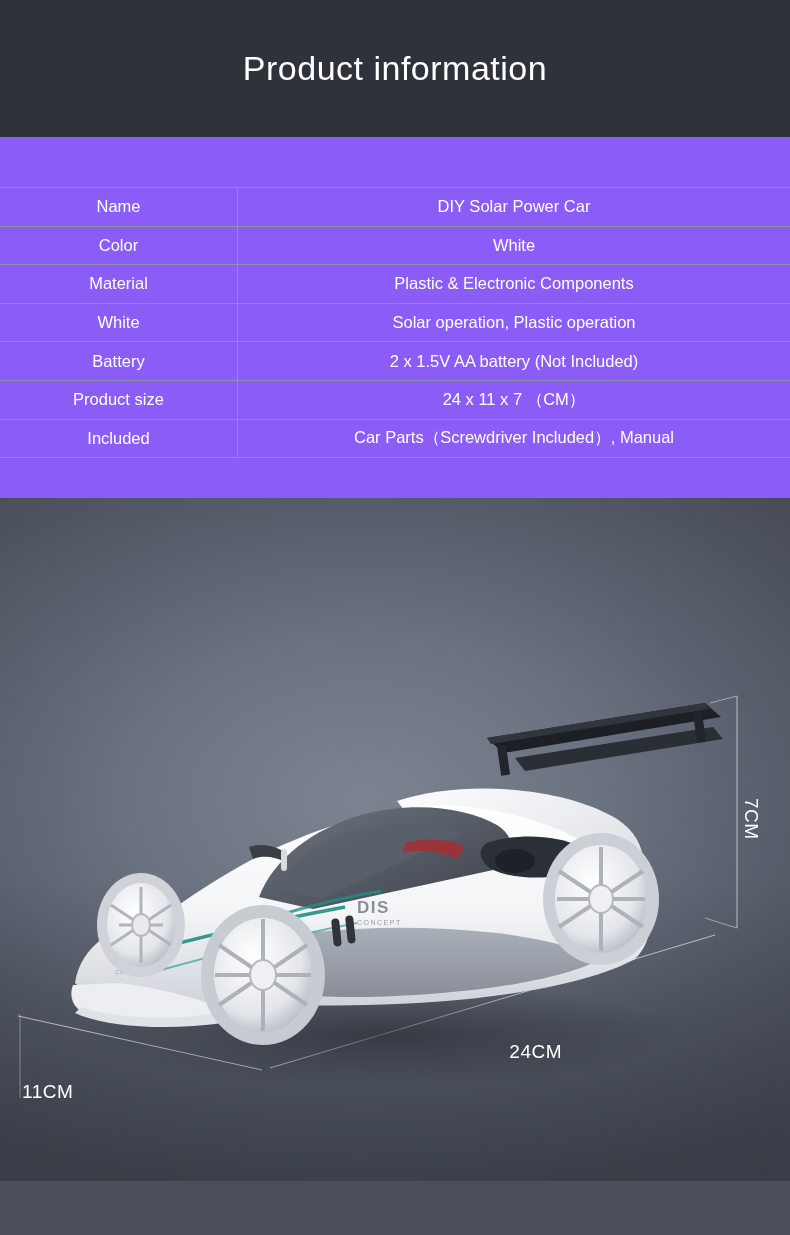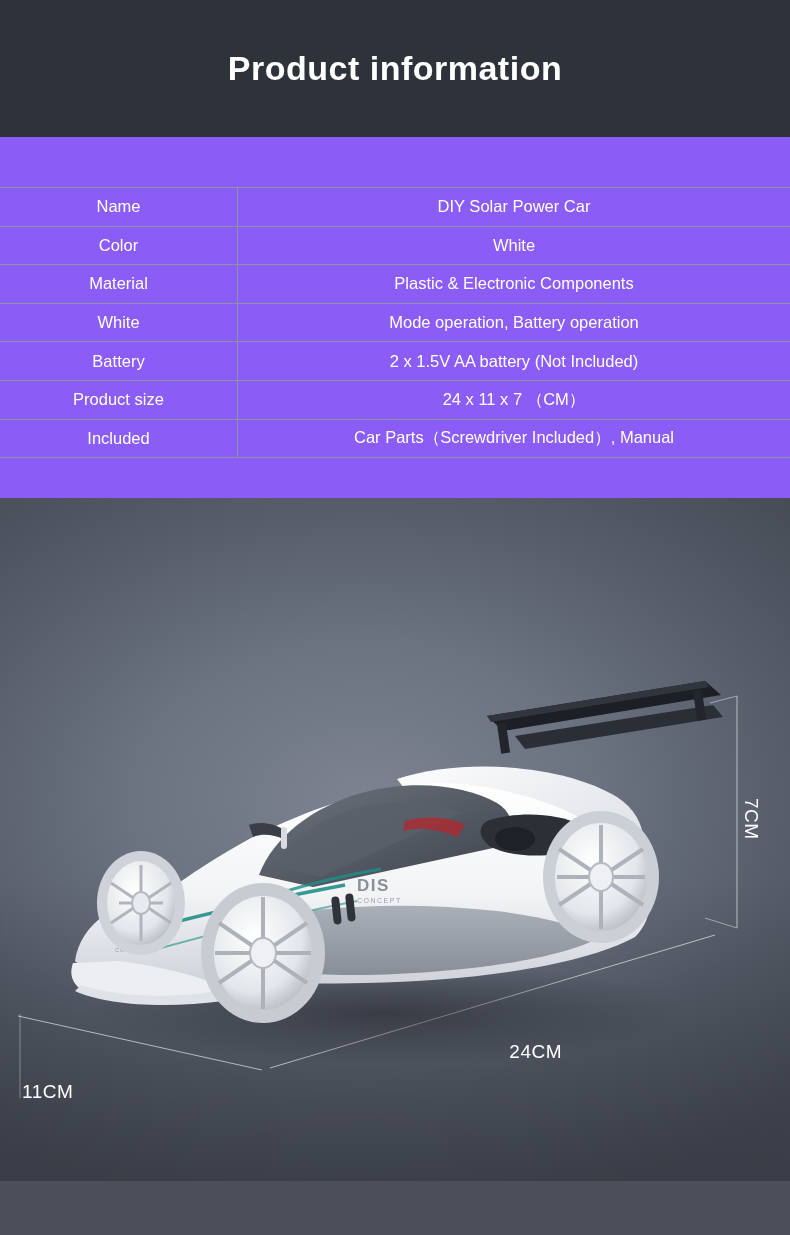--- a/index.html
+++ b/index.html
@@ -24,21 +24,21 @@
   .header {
     height: 137px;
     background: #2e323b;
     display: flex;
     align-items: center;
     justify-content: center;
   }
   .header-title {
     color: #ffffff;
     font-size: 34px;
-    font-weight: 700;
+    font-weight: 400;
     letter-spacing: 0.5px;
   }
 
   
   .spec-section {
     background: #8b5cf6;
     padding: 50px 0 40px 0;
   }
   .spec-table {
     width: 790px;
@@ -101,21 +101,21 @@
   }
   .dim-11cm {
     left: 22px;
     bottom: 78px;
   }
 
   
   .car {
     position: absolute;
     left: 45px;
-    top: 163px;
+    top: 185px;
     width: 680px;
     height: 420px;
   }
   .car svg { display: block; }
 </style>
 </head>
 <body>
 
 <div class="page">
 
@@ -133,21 +133,21 @@
         <tr>
           <td class="spec-label">Color</td>
           <td class="spec-value">White</td>
         </tr>
         <tr>
           <td class="spec-label">Material</td>
           <td class="spec-value">Plastic &amp; Electronic Components</td>
         </tr>
         <tr>
           <td class="spec-label">White</td>
-          <td class="spec-value">Mode operation, Battery operation</td>
+          <td class="spec-value">Solar operation, Plastic operation</td>
         </tr>
         <tr>
           <td class="spec-label">Battery</td>
           <td class="spec-value">2 x 1.5V  AA battery (Not Included)</td>
         </tr>
         <tr>
           <td class="spec-label">Product size</td>
           <td class="spec-value">24 x 11 x 7 （CM）</td>
         </tr>
         <tr>

